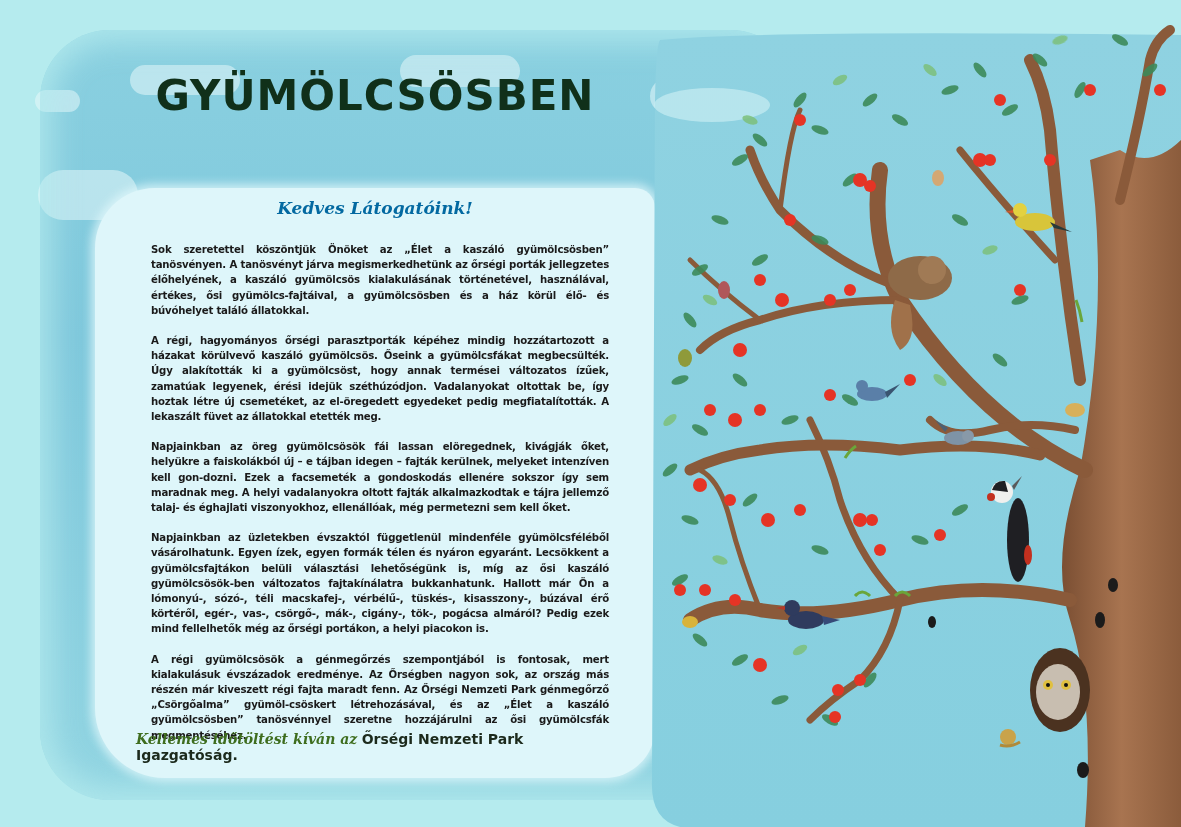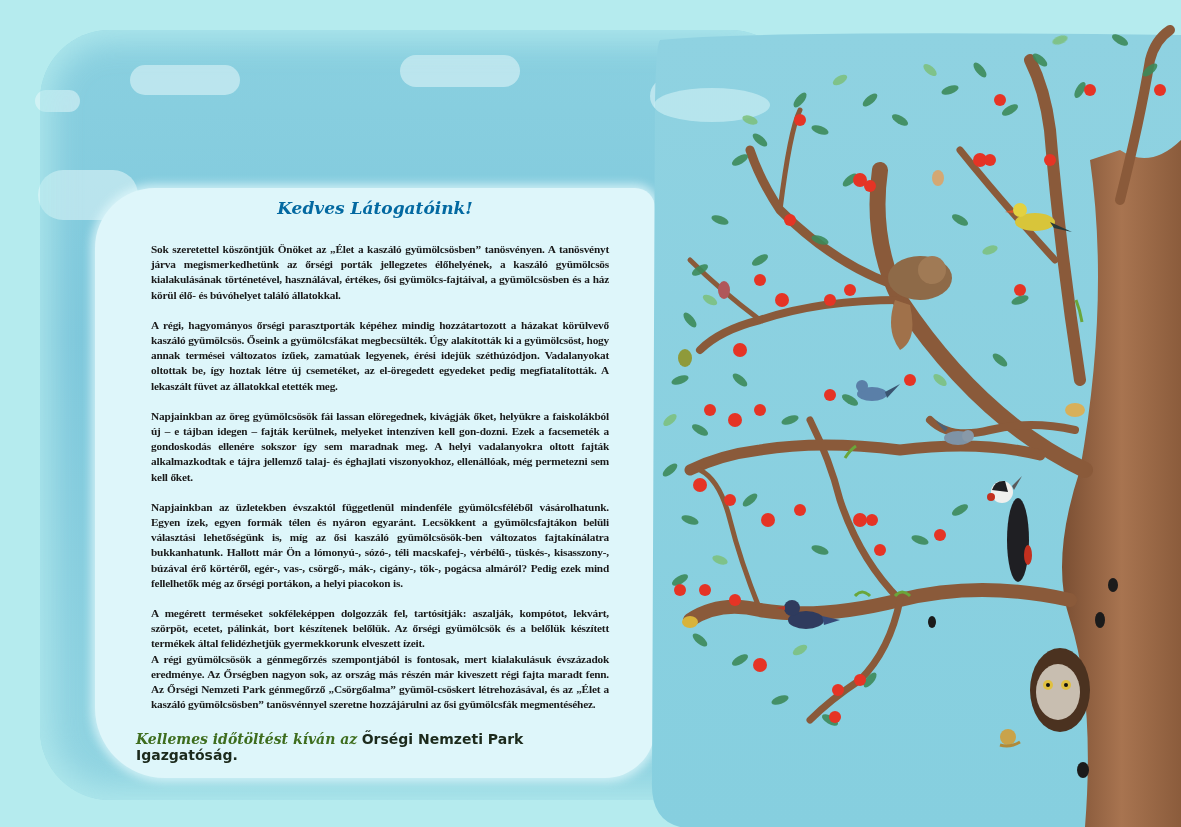--- a/index.html
+++ b/index.html
@@ -33,21 +33,21 @@
     position:absolute; left:140px; top:198px; width:470px; text-align:center;
     font-family:"DejaVu Serif", serif; font-style:italic; font-weight:bold;
     font-size:17px; color:#0369a1;
   }
   .body-text {
     position:absolute; left:151px; top:242px; width:458px;
     font-family:"DejaVu Sans Condensed","DejaVu Sans", sans-serif;
     font-size:11.3px; line-height:15.2px; color:#1a1a1a; font-weight:bold;
     text-align:justify; letter-spacing:-0.2px;
   }
-  .body-text p { margin:0 0 15px 0;font-family:Liberation Serif, serif; }
+  .body-text p { margin:0 0 15px 0; }
   .body-text p.tight { margin:0; }
   .closing {
     position:absolute; left:136px; top:731px; width:470px;
     font-size:14px; color:#1a2a1a;
   }
   .closing .script {
     font-family:"DejaVu Serif", serif; font-style:italic; font-weight:bold; color:#3e6d1e;
   }
   .closing .org { font-family:"DejaVu Sans", sans-serif; font-weight:bold; color:#1c2a1c; }
   .tree-art { position:absolute; left:630px; top:0; width:551px; height:827px; }
@@ -59,30 +59,30 @@
   <div class="cloud" style="left:90px;top:35px;width:110px;height:30px;"></div>
   <div class="cloud" style="left:-5px;top:60px;width:45px;height:22px;"></div>
   <div class="cloud" style="left:360px;top:25px;width:120px;height:32px;"></div>
   <div class="cloud" style="left:610px;top:48px;width:125px;height:36px;"></div>
   <div class="cloud" style="left:-2px;top:140px;width:100px;height:50px;"></div>
 </div>
 
 <div class="inner-panel"></div>
 
 <h1 class="title" style="margin:0;">
+  <div>GYÜMÖLCSÖSBEN</div>
 </h1>
 
 <div class="greeting">Kedves Látogatóink!</div>
 
 <div class="body-text">
   <p>Sok szeretettel köszöntjük Önöket az „Élet a kaszáló gyümölcsösben” tanösvényen. A tanösvényt járva megismerkedhetünk az őrségi porták jellegzetes élőhelyének, a kaszáló gyümölcsös kialakulásának történetével, használával, értékes, ősi gyümölcs-fajtáival, a gyümölcsösben és a ház körül élő- és búvóhelyet találó állatokkal.</p>
   <p>A régi, hagyományos őrségi parasztporták képéhez mindig hozzátartozott a házakat körülvevő kaszáló gyümölcsös. Őseink a gyümölcsfákat megbecsülték. Úgy alakították ki a gyümölcsöst, hogy annak termései változatos ízűek, zamatúak legyenek, érési idejük széthúzódjon. Vadalanyokat oltottak be, így hoztak létre új csemetéket, az el-öregedett egyedeket pedig megfiatalították. A lekaszált füvet az állatokkal etették meg.</p>
   <p>Napjainkban az öreg gyümölcsösök fái lassan elöregednek, kivágják őket, helyükre a faiskolákból új – e tájban idegen – fajták kerülnek, melyeket intenzíven kell gon-dozni. Ezek a facsemeték a gondoskodás ellenére sokszor így sem maradnak meg. A helyi vadalanyokra oltott fajták alkalmazkodtak e tájra jellemző talaj- és éghajlati viszonyokhoz, ellenállóak, még permetezni sem kell őket.</p>
   <p>Napjainkban az üzletekben évszaktól függetlenül mindenféle gyümölcsféléből vásárolhatunk. Egyen ízek, egyen formák télen és nyáron egyaránt. Lecsökkent a gyümölcsfajtákon belüli választási lehetőségünk is, míg az ősi kaszáló gyümölcsösök-ben változatos fajtakínálatra bukkanhatunk. Hallott már Ön a lómonyú-, sózó-, téli macskafej-, vérbélű-, tüskés-, kisasszony-, búzával érő körtéről, egér-, vas-, csörgő-, mák-, cigány-, tök-, pogácsa almáról? Pedig ezek mind fellelhetők még az őrségi portákon, a helyi piacokon is.</p>
-  <p class="tight">A megérett terméseket sokféleképpen dolgozzák fel, tartósítják: aszalják, kompótot, lekvárt, szörpöt, ecetet, pálinkát, bort készítenek belőlük. Az őrségi gyümölcsök és a belőlük készített termékek által felidézhetjük gyermekkorunk elveszett ízeit.</p>
   <p class="tight">A régi gyümölcsösök a génmegőrzés szempontjából is fontosak, mert kialakulásuk évszázadok eredménye. Az Őrségben nagyon sok, az ország más részén már kiveszett régi fajta maradt fenn. Az Őrségi Nemzeti Park génmegőrző „Csörgőalma” gyümöl-csöskert létrehozásával, és az „Élet a kaszáló gyümölcsösben” tanösvénnyel szeretne hozzájárulni az ősi gyümölcsfák megmentéséhez.</p>
 </div>
 
 <div class="closing">
   <span class="script">Kellemes időtöltést kíván az</span>
   <span class="org">Őrségi Nemzeti Park Igazgatóság.</span>
 </div>
 
 <svg class="tree-art" viewBox="630 0 551 827" xmlns="http://www.w3.org/2000/svg">
   <defs>

